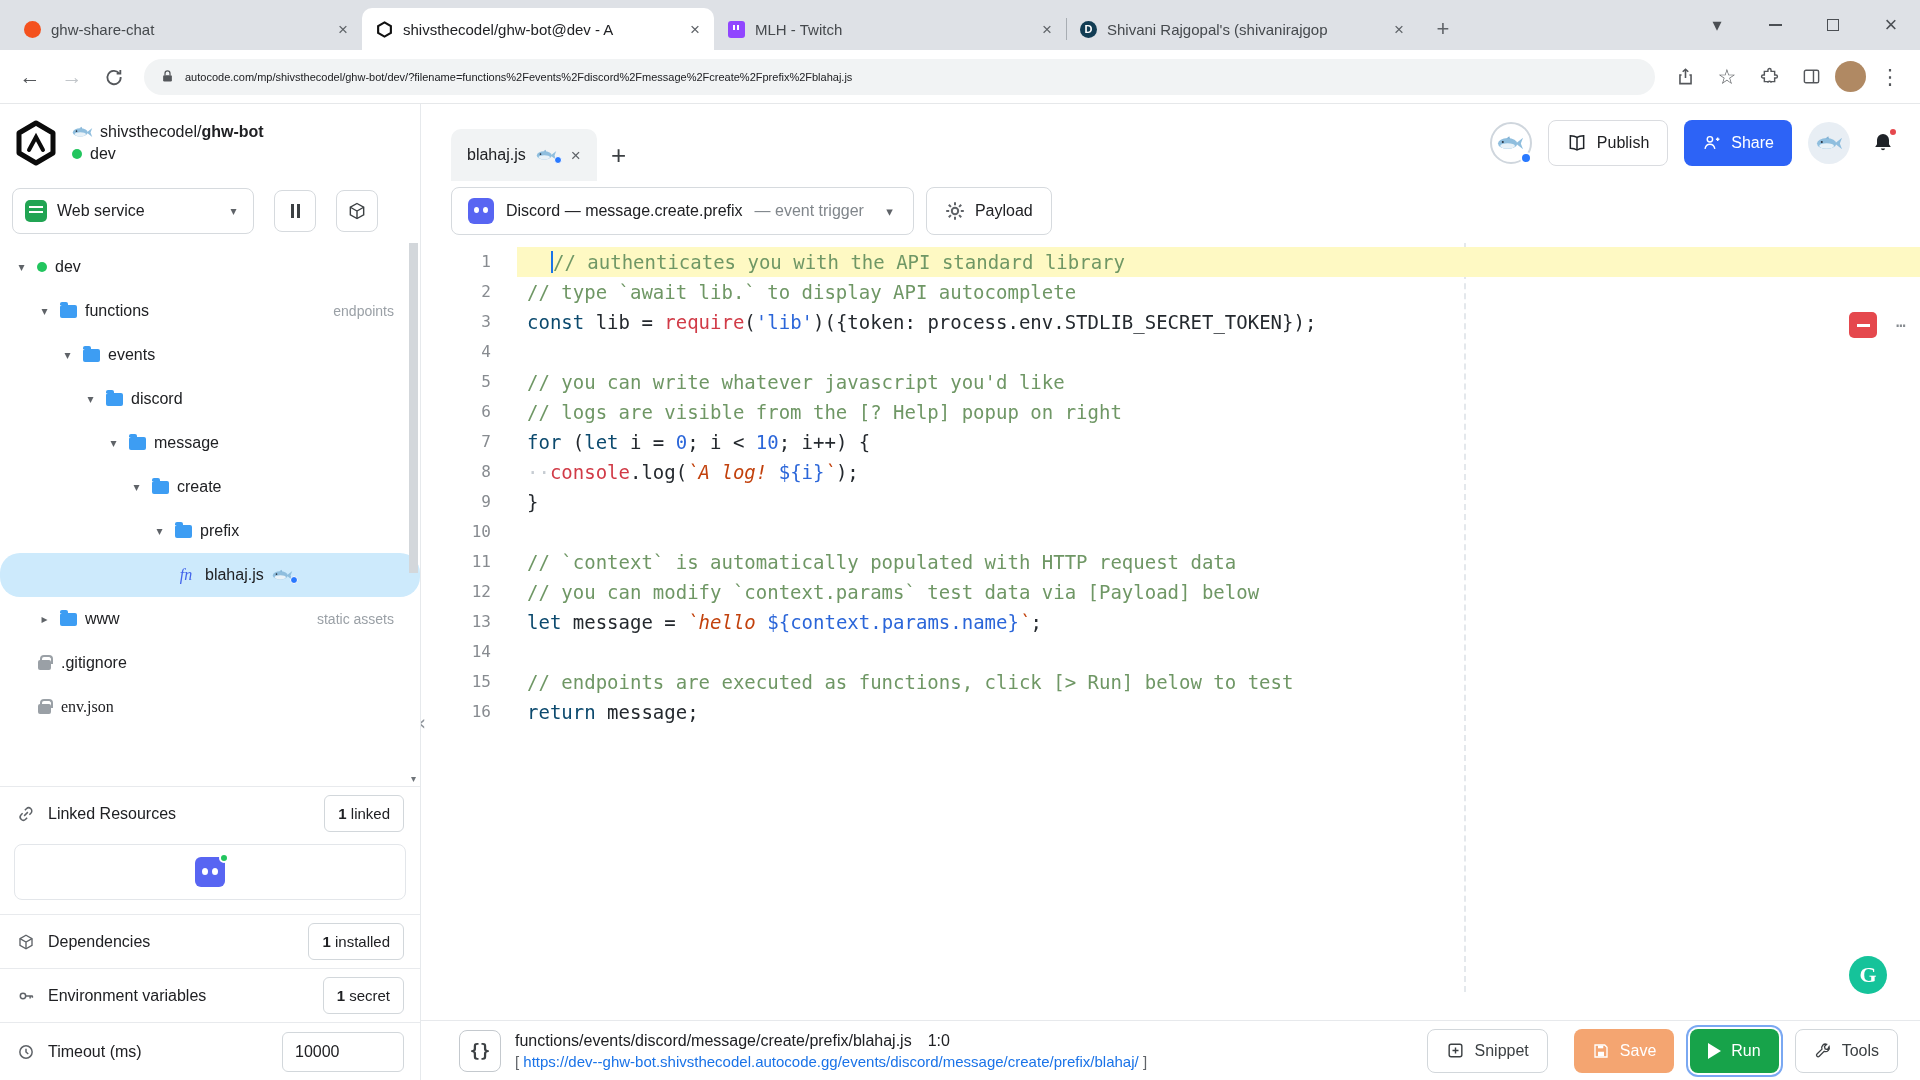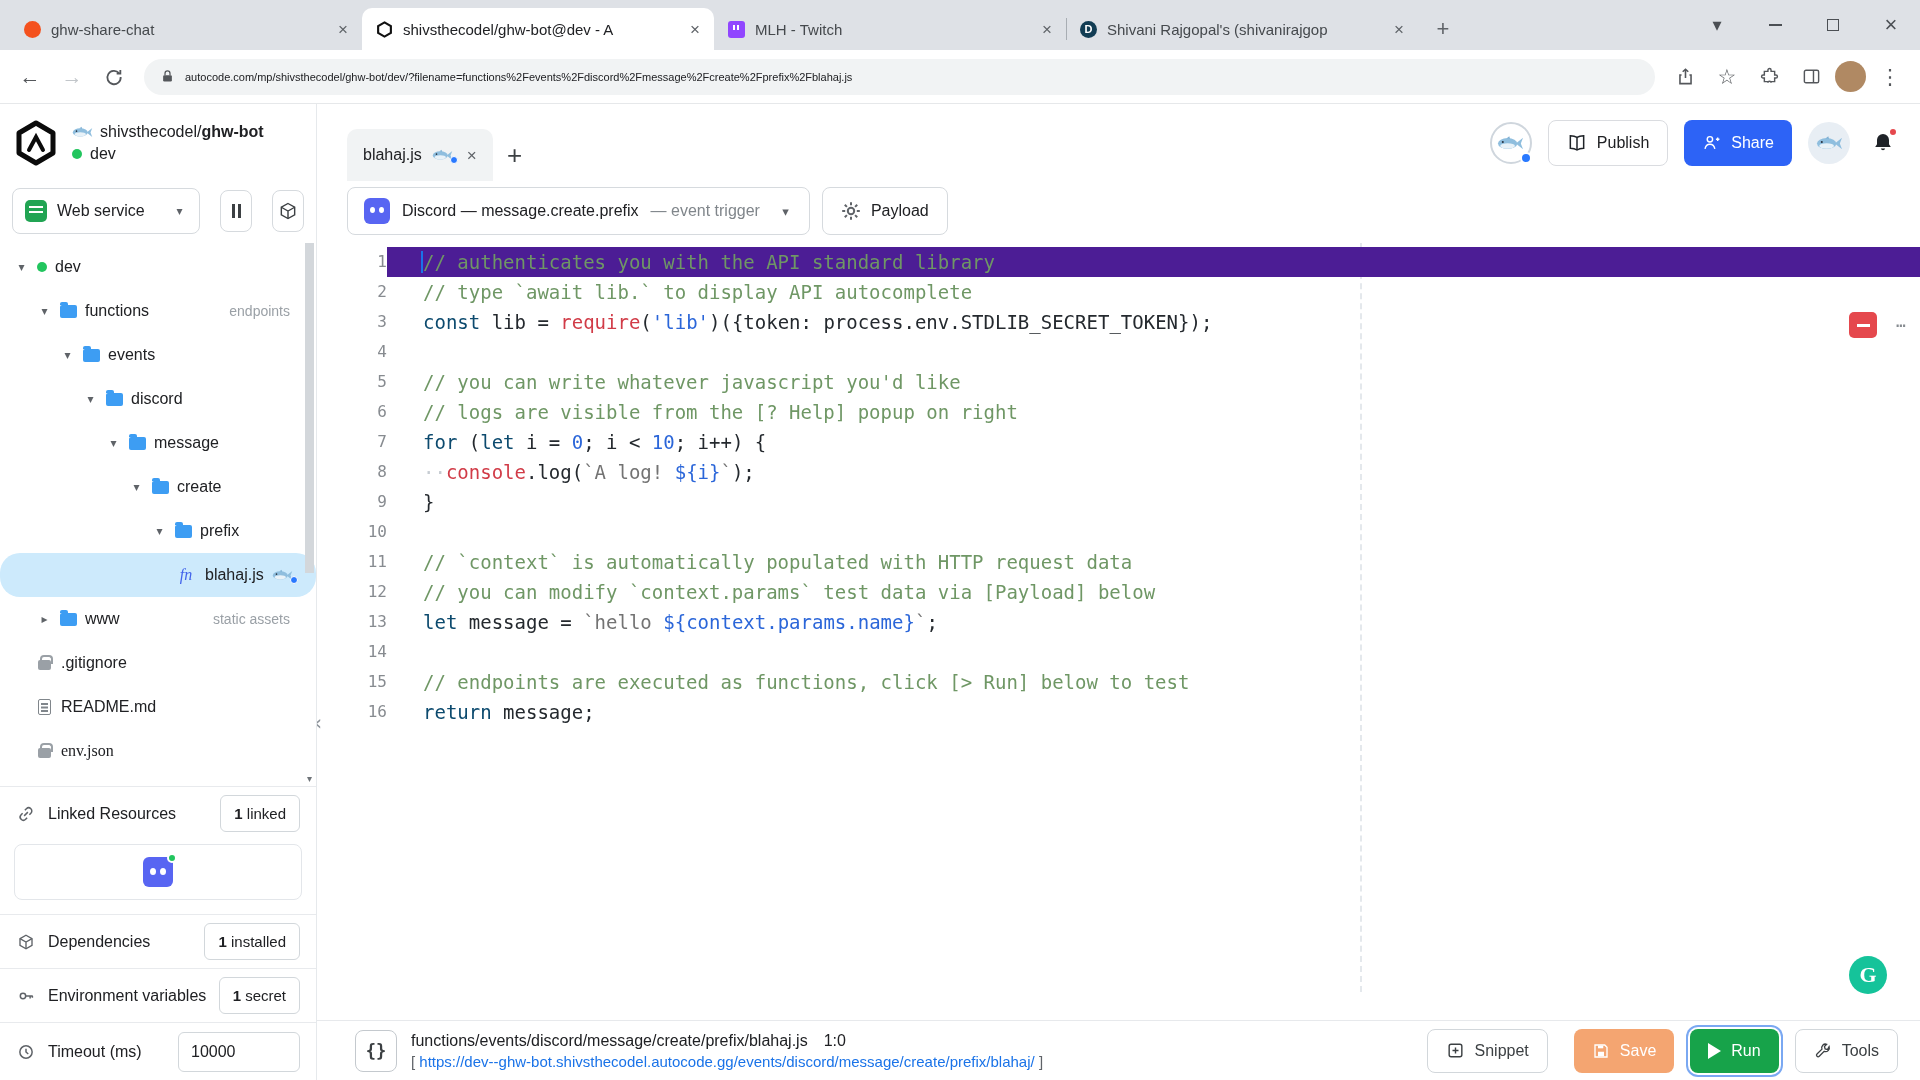--- a/index.html
+++ b/index.html
@@ -35,21 +35,21 @@
   .tb-icon.disabled { color:#c2c6ca; }
   .urlbar { flex:1; height:36px; background:#f1f3f4; border-radius:18px; display:flex; align-items:center;
             padding:0 16px; gap:10px; margin:0 6px; min-width:0; }
   .url-text { font-size:11px; color:#202124; white-space:nowrap; overflow:hidden; }
   .tb-avatar { width:31px; height:31px; border-radius:50%; background:#b08963; flex:none; }
 
   
   .app { flex:1; display:flex; min-height:0; }
 
   
-  .sidebar { width:317px; flex:none; border-right:1px solid #e6e9ec; display:flex; flex-direction:column; min-height:0; }
+  .sidebar { width:421px; flex:none; border-right:1px solid #e6e9ec; display:flex; flex-direction:column; min-height:0; }
   .side-header { height:77px; flex:none; display:flex; align-items:center; padding:0 12px; gap:12px; }
   .logo { width:48px; height:48px; flex:none; }
   .proj-line1 { font-size:16px; color:#202124; display:flex; align-items:center; gap:7px; }
   .proj-line1 .name { font-weight:bold; }
   .proj-line2 { font-size:16px; display:flex; align-items:center; gap:8px; margin-top:4px; }
   .dot-green { width:10px; height:10px; border-radius:50%; background:var(--c-presence-green,#22c55e); flex:none; }
 
   .service-row { height:60px; flex:none; display:flex; align-items:center; padding:0 12px; gap:20px; }
   .select { height:46px; width:242px; border:1px solid #d6dade; border-radius:8px; display:flex; align-items:center;
             gap:10px; padding:0 12px; font-size:16px; }
@@ -136,24 +136,24 @@
   .btn-payload { height:48px; border:1px solid #d6dade; border-radius:8px; display:flex; align-items:center;
                  gap:10px; padding:0 18px; font-size:16px; background:#fff; color:#202124; }
 
   
   .code-wrap { flex:1; min-height:0; position:relative; overflow:hidden; padding-top:6px;
                font-family:"DejaVu Sans Mono",monospace; }
   .ruler { position:absolute; left:1043px; top:2px; bottom:28px; border-left:2px dashed #e4e8ec; }
   .cline { display:flex; height:30px; line-height:30px; font-size:19px; }
   .lnum { width:70px; flex:none; text-align:right; color:#878b90; font-size:16px; }
   .lcontent { flex:1; padding-left:36px; white-space:pre; position:relative; }
-  .cline.active .lcontent { background:#4c1d95; }
+  .cline.active .lcontent { background:#fef9c3;margin-left:26px; }
   .caret { position:absolute; left:34px; top:4px; width:2px; height:22px; background:var(--c-accent-blue,#1a73e8); }
   .tk-cm { color:#6f9765; } .tk-kw { color:#0c4a6e; } .tk-fn { color:#d13b47; }
-  .tk-str,.tk-num,.tk-itp { color:#2b66d9; } .tk-tpl { color:#737373; }
+  .tk-str,.tk-num,.tk-itp { color:#2b66d9; } .tk-tpl { color:#c2410c;font-style:italic; }
   .tk-pl { color:#24292e; } .tk-ws { color:#c6ccd2; }
 
   .red-flag { position:absolute; right:43px; top:71px; width:28px; height:26px; border-radius:5px;
               background:var(--c-alert-red,#e5484d); display:flex; align-items:center; justify-content:center; }
   .red-flag::before { content:''; width:13px; height:3px; background:#fff; }
   .flag-menu { position:absolute; right:14px; top:74px; color:#868b90; font-size:17px; }
   .grammarly { position:absolute; right:33px; top:715px; width:38px; height:38px; border-radius:50%;
                background:#15c39a; color:#fff; display:flex; align-items:center; justify-content:center;
                font-size:22px; font-weight:bold; font-family:"Liberation Serif",serif; }
   .collapse { position:absolute; left:-10px; top:468px; color:#8d939a; font-size:22px; background:#fff;
@@ -367,24 +367,20 @@
             <div class="trow" style="padding-left: 37px;">
               <span class="chev">▸</span>
               <span class="folder"></span>
               <span>www</span>
               <span class="badge">static assets</span>
             </div>
             <div class="trow" style="padding-left: 37px;">
               <span class="lockic"></span>
               <span>.gitignore</span>
             </div>
-            <div class="trow" style="padding-left: 37px;">
-              <span class="docic"></span>
-              <span>README.md</span>
-            </div>
             <div class="trow" style="padding-left: 37px; font-family: Liberation Serif, serif;">
               <span class="lockic"></span>
               <span>env.json</span>
             </div>
           </div>
         <div class="tree-thumb"></div>
         <div class="tree-arrow">▾</div>
       </div>
 
       <div class="panel">

